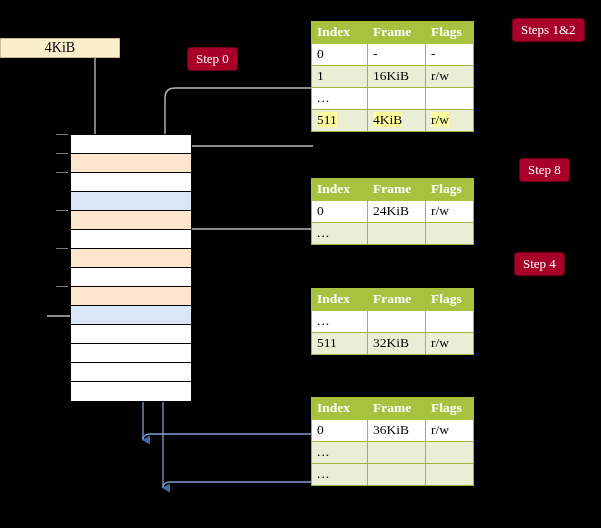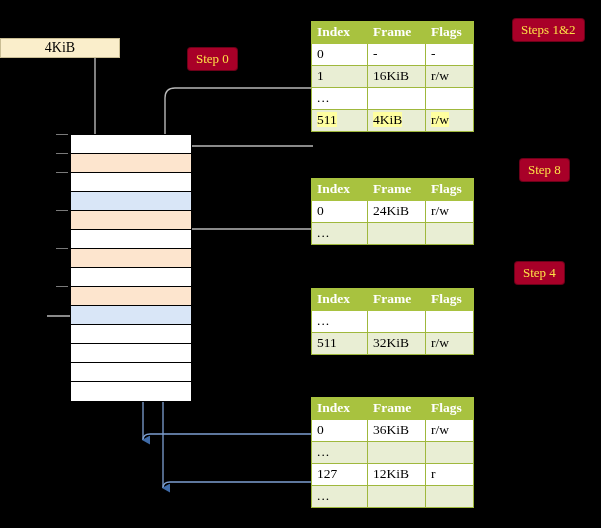--- a/index.html
+++ b/index.html
@@ -16,21 +16,21 @@
   
   .req-box{
     position:absolute;left:0px;top:38px;width:120px;height:20px;
     background:#faeecb;border:1px solid #c9bd94;
     display:flex;align-items:center;justify-content:center;
     font-size:14px;line-height:1;box-sizing:border-box;
   }
 
   
   .badge{
-    position:absolute;background:#a80028;color:#fde047;
+    position:absolute;background:#a80028;color:#ffffff;
     font-size:13px;line-height:1;padding:4px 8px 5px 8px;
     border-radius:3px;white-space:nowrap;
     box-shadow:0 0 0 1px #6d0019;
   }
 
   
   .memcol{
     position:absolute;left:70px;top:134px;width:120px;
     border:1px solid #000;box-sizing:content-box;
     background:#fff;
@@ -162,21 +162,21 @@
 
   <div class="badge" style="left:188px;top:41px;margin-top:7px;">
     <span>Step 0</span>
   </div>
   <div class="badge" style="left:513px;top:19px;">
     <span>Steps 1&amp;2</span>
   </div>
   <div class="badge" style="left:520px;top:159px;">
     <span>Step 8</span>
   </div>
-  <div class="badge" style="left:515px;top:262px;">
+  <div class="badge" style="left:515px;top:253px;">
     <span>Step 4</span>
   </div>
 
   <table class="ptable" id="tbl0" style="left:311px;top:21px;">
       <thead>
         <tr>
           <th class="c-index">Index</th>
           <th class="c-frame">Frame</th>
           <th class="c-flags">Flags</th>
         </tr>
@@ -258,25 +258,20 @@
         <tr class="plain">
           <td class="c-index">0</td>
           <td class="c-frame">36KiB</td>
           <td class="c-flags">r/w</td>
         </tr>
         <tr class="alt">
           <td class="c-index"><span class="dots">...</span></td>
           <td class="c-frame"></td>
           <td class="c-flags"></td>
         </tr>
-        <tr class="plain">
-          <td class="c-index">127</td>
-          <td class="c-frame">12KiB</td>
-          <td class="c-flags">r</td>
-        </tr>
         <tr class="alt">
           <td class="c-index"><span class="dots">...</span></td>
           <td class="c-frame"></td>
           <td class="c-flags"></td>
         </tr>
       </tbody>
     </table>
 
 </div>
 

